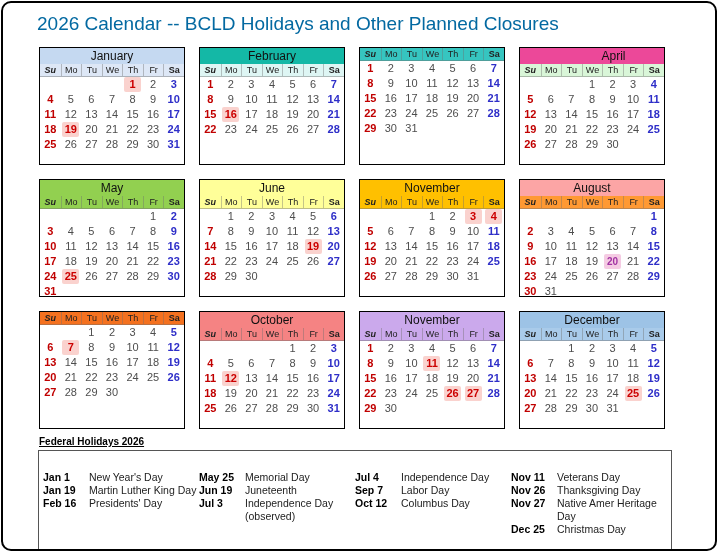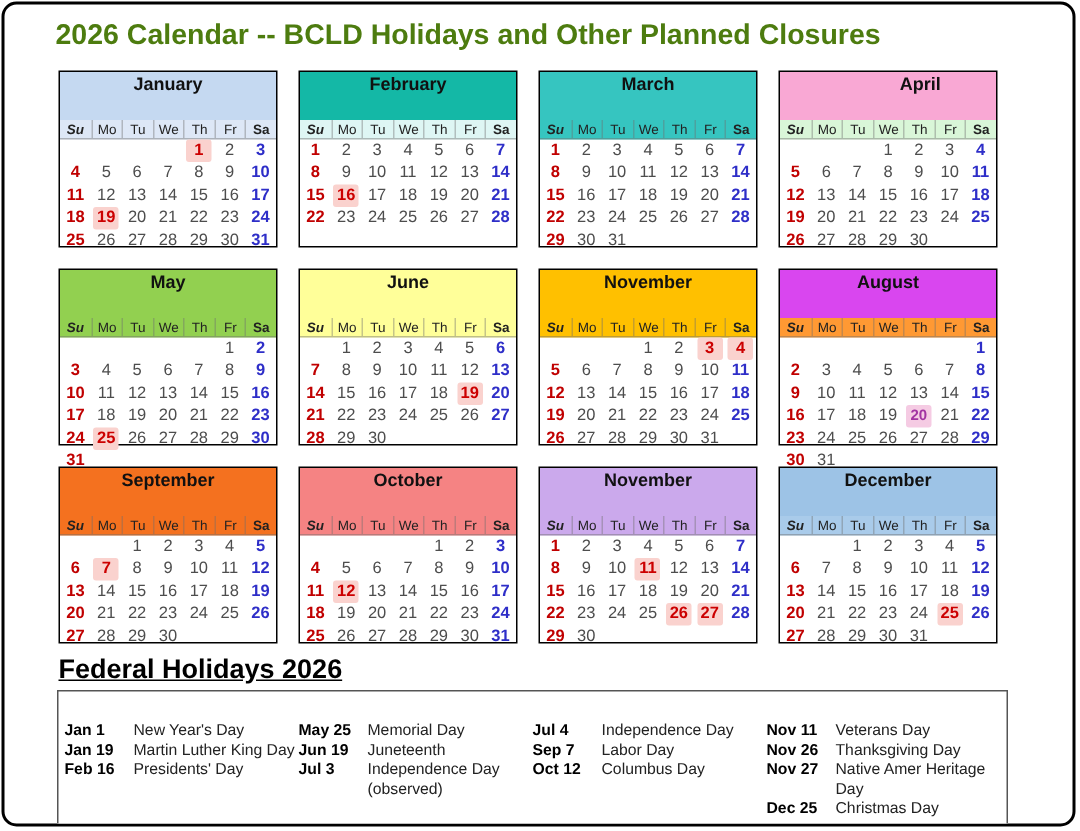--- a/index.html
+++ b/index.html
@@ -1,34 +1,34 @@
 <!DOCTYPE html>
 <html style="--sun: #C00000; --sat: #2E2EC8; --wd: #4D4D4D; --dhc: #222222; --holbg: #FAD2CE; --holtx: #CC0000; --clobg: #F5CBE3; --clotx: #A233A2;"><head>
 <meta charset="utf-8">
 <style>
   html,body{margin:0;padding:0;background:#fff;}
   body{width:720px;height:554px;font-family:"Liberation Sans",sans-serif;}
   .page{width:716px;height:550px;margin:1px;border:2px solid #000;border-radius:10px;
         box-sizing:border-box;background:#fff;overflow:hidden;}
-  .title{font-size:19px;font-weight:bold;color:#4d7c0f;margin:10px 0 12px 34px;}
+  .title{font-size:19px;font-weight:normal;color:#0369a1;margin:10px 0 12px 34px;}
   .months{display:grid;grid-template-columns:repeat(4,146px);column-gap:14px;row-gap:14px;margin-left:36px;}
   .month{border:1px solid #000;height:118px;box-sizing:border-box;background:#fff;}
-  .mhead{height:32px;line-height:16px;text-align:center;font-size:12px;font-weight:bold;color:#111;}
+  .mhead{height:16px;line-height:16px;text-align:center;font-size:12px;font-weight:normal;color:#111;}
   .dayrow{display:grid;grid-template-columns:repeat(7,1fr);height:13px;border-bottom:1px solid rgba(110,110,110,.45);box-sizing:border-box;}
   .dh{font-size:9px;line-height:12px;text-align:center;color:var(--dhc);border-left:1px solid rgba(110,110,110,.4);}
   .dh:first-child{border-left:none;font-style:italic;}
   .dh.we{font-weight:bold;}
   .days{display:grid;grid-template-columns:repeat(7,1fr);}
   .cell{height:15px;line-height:15px;text-align:center;font-size:11px;color:var(--wd);}
   .cell.sun{color:var(--sun);font-weight:bold;}
   .cell.sat{color:var(--sat);font-weight:bold;}
   .num{display:inline-block;min-width:17px;border-radius:2px;}
   .num.hol{background:var(--holbg);color:var(--holtx);font-weight:bold;}
   .num.clo{background:var(--clobg);color:var(--clotx);font-weight:bold;font-size:10px;}
-  .section-title{font-size:18px;font-weight:bold;color:#000;text-decoration:underline;margin:7px 0 3px 36px;}
+  .section-title{font-size:10px;font-weight:bold;color:#000;text-decoration:underline;margin:7px 0 3px 36px;}
   .holiday-box{width:634px;margin-left:35px;border:1px solid #555;box-sizing:border-box;
                display:flex;padding:20px 4px;background:#fff;}
   .hcol{flex:1;}
   .hentry{display:flex;font-size:10.5px;line-height:13px;color:#222;}
   .hdate{width:46px;font-weight:bold;color:#000;flex-shrink:0;}
   .hname{flex:1;}
   .closures-box{padding:1px 4px;}
 </style>
 </head>
 <body>
@@ -122,21 +122,20 @@
           <div class="cell sun"><span class="num">22</span></div>
           <div class="cell"><span class="num">23</span></div>
           <div class="cell"><span class="num">24</span></div>
           <div class="cell"><span class="num">25</span></div>
           <div class="cell"><span class="num">26</span></div>
           <div class="cell"><span class="num">27</span></div>
           <div class="cell sat"><span class="num">28</span></div>
         </div>
       </div>
       <div class="month">
-        <div class="mhead" style="background: rgb(54, 197, 192);">March</div>
         <div class="dayrow" style="background: rgb(54, 197, 192);">
           <div class="dh we">Su</div>
           <div class="dh">Mo</div>
           <div class="dh">Tu</div>
           <div class="dh">We</div>
           <div class="dh">Th</div>
           <div class="dh">Fr</div>
           <div class="dh we">Sa</div>
         </div>
         <div class="days">
@@ -167,21 +166,21 @@
           <div class="cell"><span class="num">25</span></div>
           <div class="cell"><span class="num">26</span></div>
           <div class="cell"><span class="num">27</span></div>
           <div class="cell sat"><span class="num">28</span></div>
           <div class="cell sun"><span class="num">29</span></div>
           <div class="cell"><span class="num">30</span></div>
           <div class="cell"><span class="num">31</span></div>
         </div>
       </div>
       <div class="month">
-        <div class="mhead" style="background: #f9a8d4; padding-left: 43px;">April</div>
+        <div class="mhead" style="background: #ec4899; padding-left: 43px;">April</div>
         <div class="dayrow" style="background: rgb(217, 246, 216);">
           <div class="dh we">Su</div>
           <div class="dh">Mo</div>
           <div class="dh">Tu</div>
           <div class="dh">We</div>
           <div class="dh">Th</div>
           <div class="dh">Fr</div>
           <div class="dh we">Sa</div>
         </div>
         <div class="days">
@@ -357,21 +356,21 @@
           <div class="cell sat"><span class="num">25</span></div>
           <div class="cell sun"><span class="num">26</span></div>
           <div class="cell"><span class="num">27</span></div>
           <div class="cell"><span class="num">28</span></div>
           <div class="cell"><span class="num">29</span></div>
           <div class="cell"><span class="num">30</span></div>
           <div class="cell"><span class="num">31</span></div>
         </div>
       </div>
       <div class="month">
-        <div class="mhead" style="background: #d946ef;">August</div>
+        <div class="mhead" style="background: #fca5a5;">August</div>
         <div class="dayrow" style="background: rgb(255, 153, 51);">
           <div class="dh we">Su</div>
           <div class="dh">Mo</div>
           <div class="dh">Tu</div>
           <div class="dh">We</div>
           <div class="dh">Th</div>
           <div class="dh">Fr</div>
           <div class="dh we">Sa</div>
         </div>
         <div class="days">
@@ -408,21 +407,20 @@
           <div class="cell"><span class="num">25</span></div>
           <div class="cell"><span class="num">26</span></div>
           <div class="cell"><span class="num">27</span></div>
           <div class="cell"><span class="num">28</span></div>
           <div class="cell sat"><span class="num">29</span></div>
           <div class="cell sun"><span class="num">30</span></div>
           <div class="cell"><span class="num">31</span></div>
         </div>
       </div>
       <div class="month">
-        <div class="mhead" style="background: rgb(244, 113, 31);">September</div>
         <div class="dayrow" style="background: rgb(244, 113, 31);">
           <div class="dh we">Su</div>
           <div class="dh">Mo</div>
           <div class="dh">Tu</div>
           <div class="dh">We</div>
           <div class="dh">Th</div>
           <div class="dh">Fr</div>
           <div class="dh we">Sa</div>
         </div>
         <div class="days">

